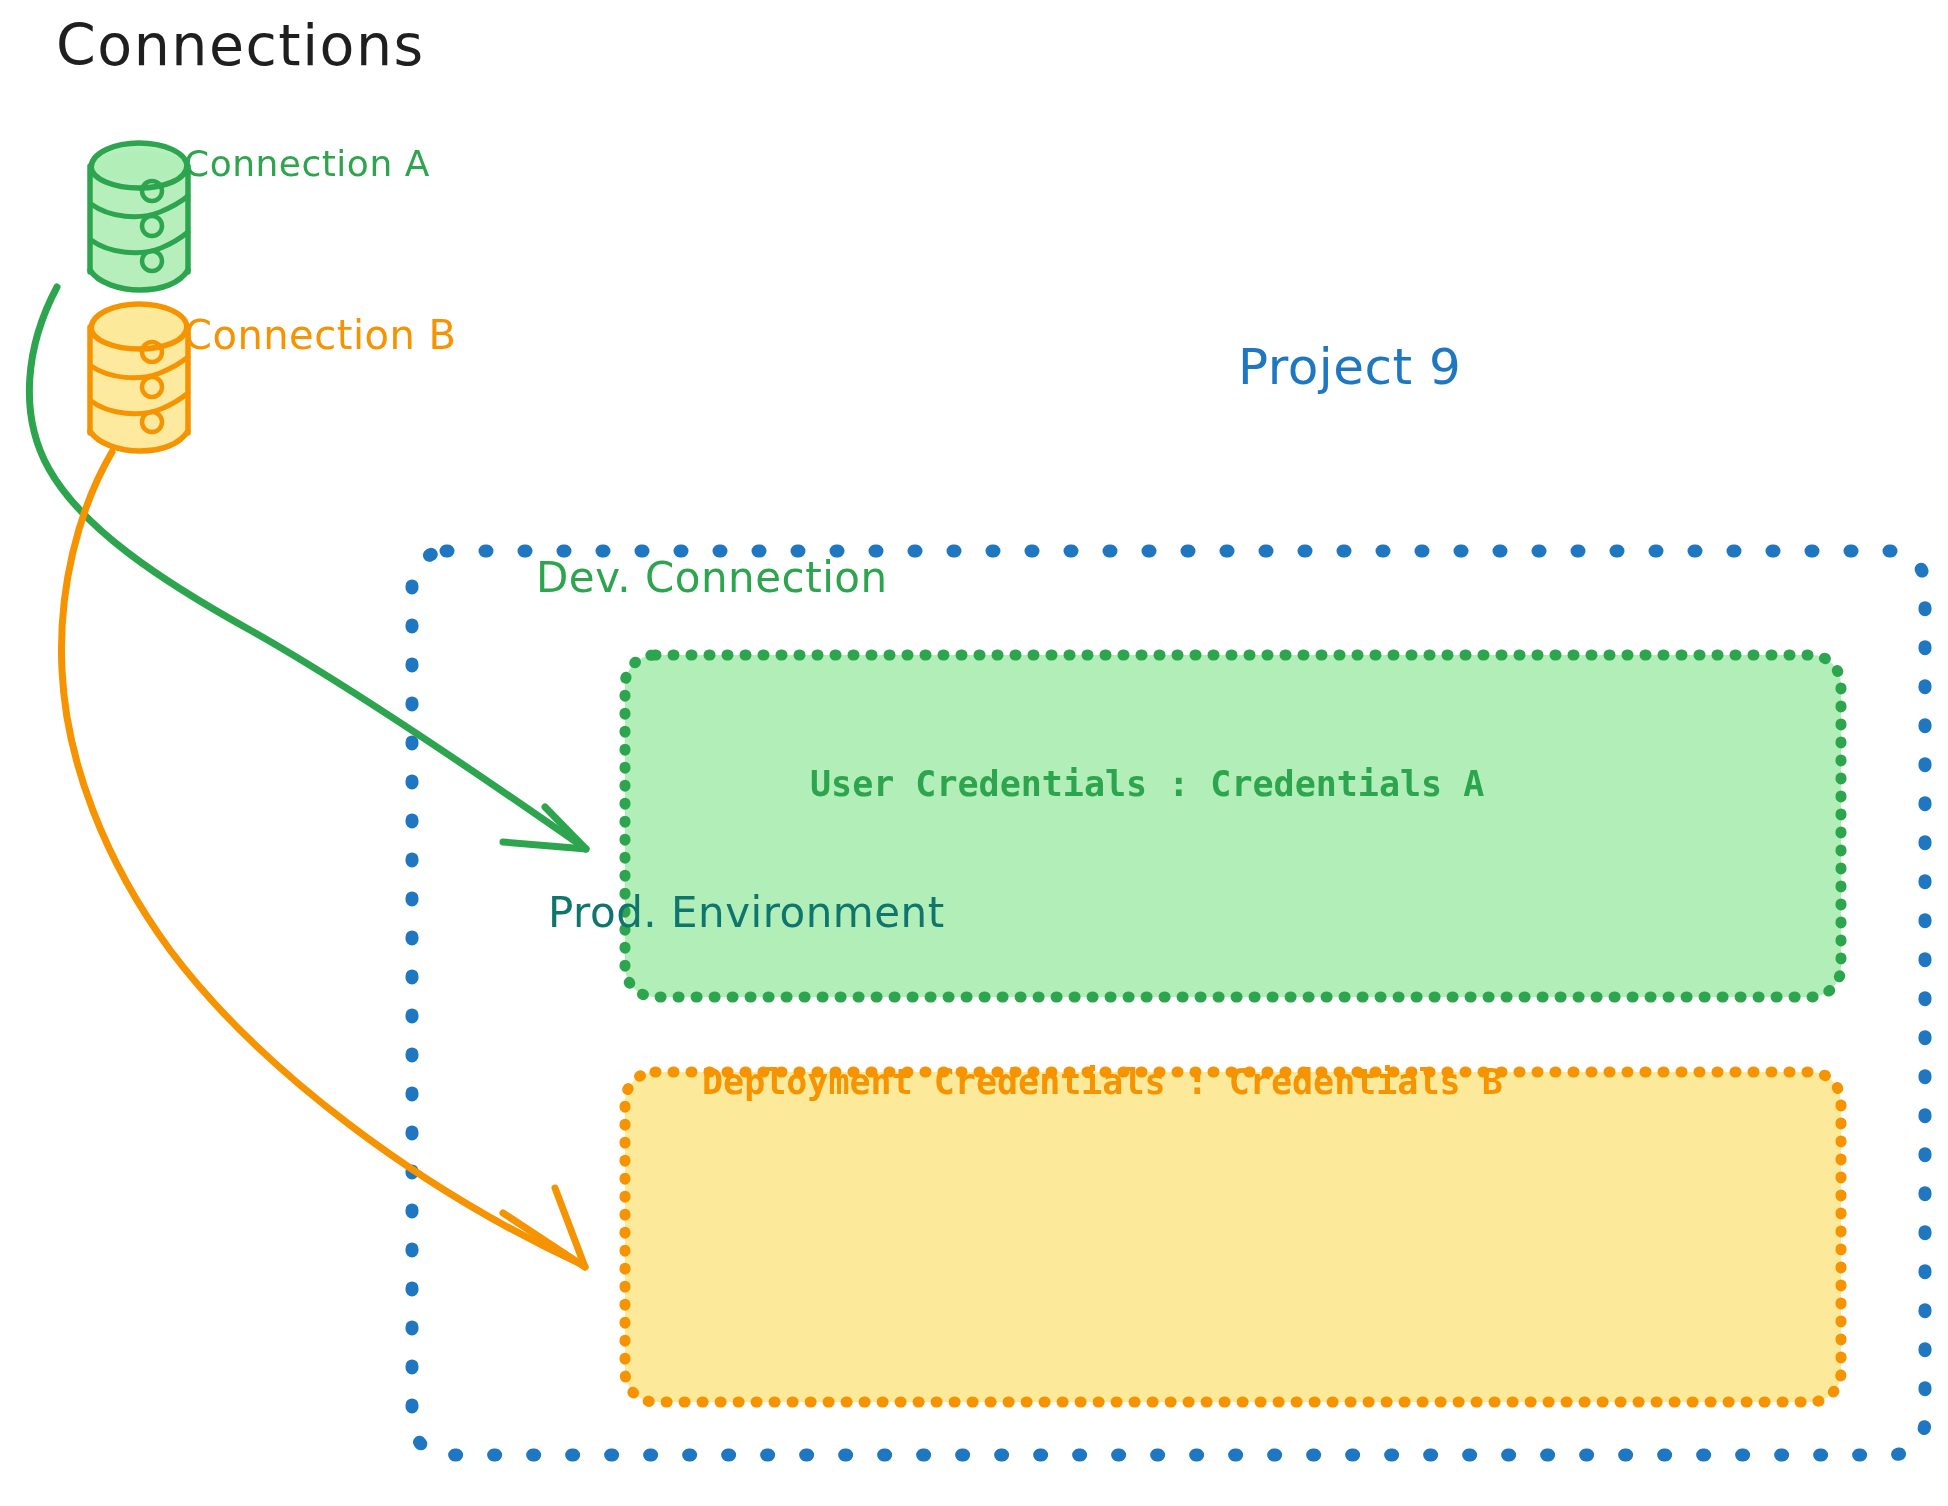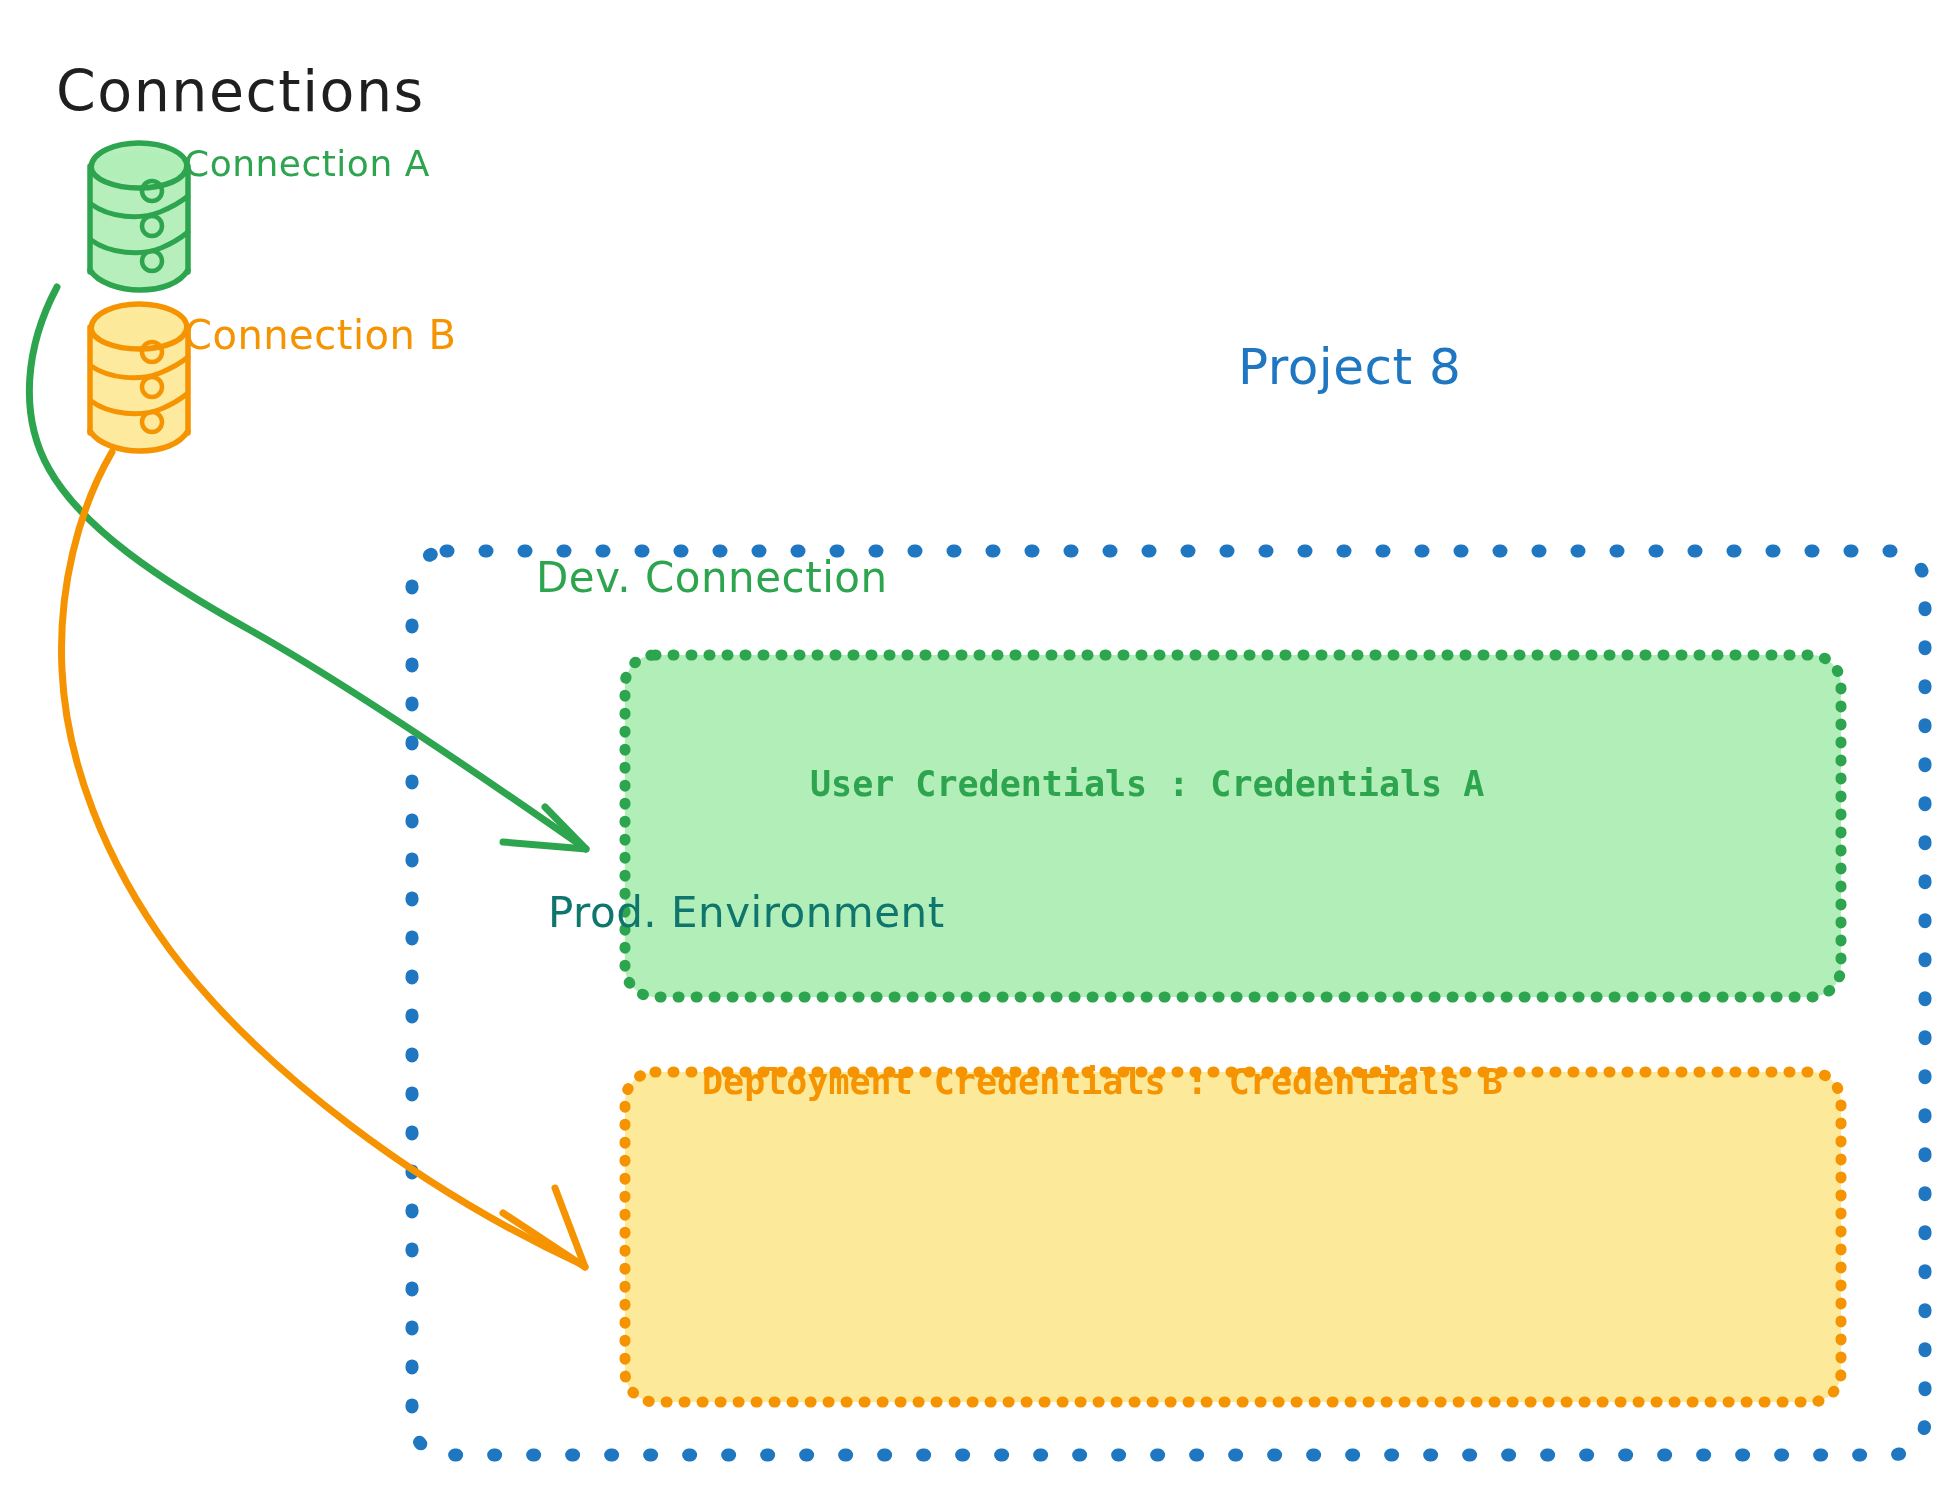--- a/index.html
+++ b/index.html
@@ -41,21 +41,20 @@
     white-space: nowrap;
     letter-spacing: 0px;
   }
 
   #title-connections {
     left: 56px;
     top: 12px;
     font-size: 57px;
     color: #1f1f1f;
     letter-spacing: 1.5px;
-    margin-top: 46px;
   }
   #label-connection-a {
     left: 184px;
     top: 143px;
     font-size: 36px;
     color: #2da44e;
   }
   #label-connection-b {
     left: 184px;
     top: 312px;
@@ -175,21 +174,21 @@
     </g>
 
   </svg>
 
   <div class="hand" id="title-connections">Connections</div>
 
   <div class="hand" id="label-connection-a">Connection A</div>
 
   <div class="hand" id="label-connection-b">Connection B</div>
 
-  <div class="hand" id="label-project-1">Project 8</div>
+  <div class="hand" id="label-project-1">Project 9</div>
 
   <div class="hand" id="label-dev-env">Dev. Connection</div>
 
   <div class="mono" id="label-dev-credentials">User Credentials : Credentials A</div>
 
   <div class="hand" id="label-prod-env">Prod. Environment</div>
 
   <div class="mono" id="label-prod-credentials">Deployment Credentials : Credentials B</div>
 
 </div>

